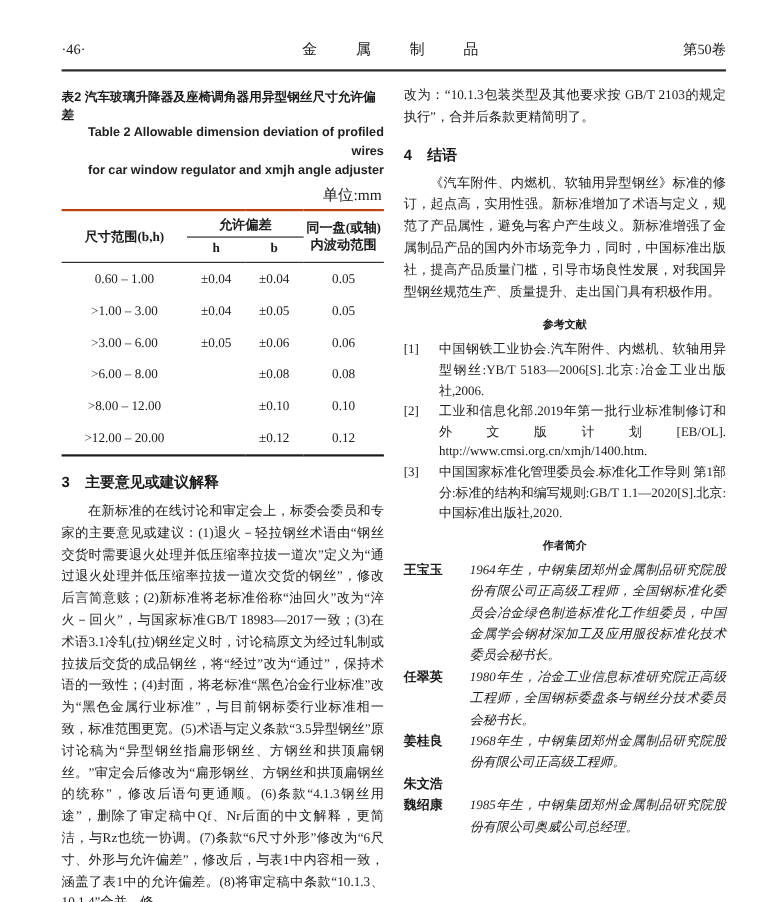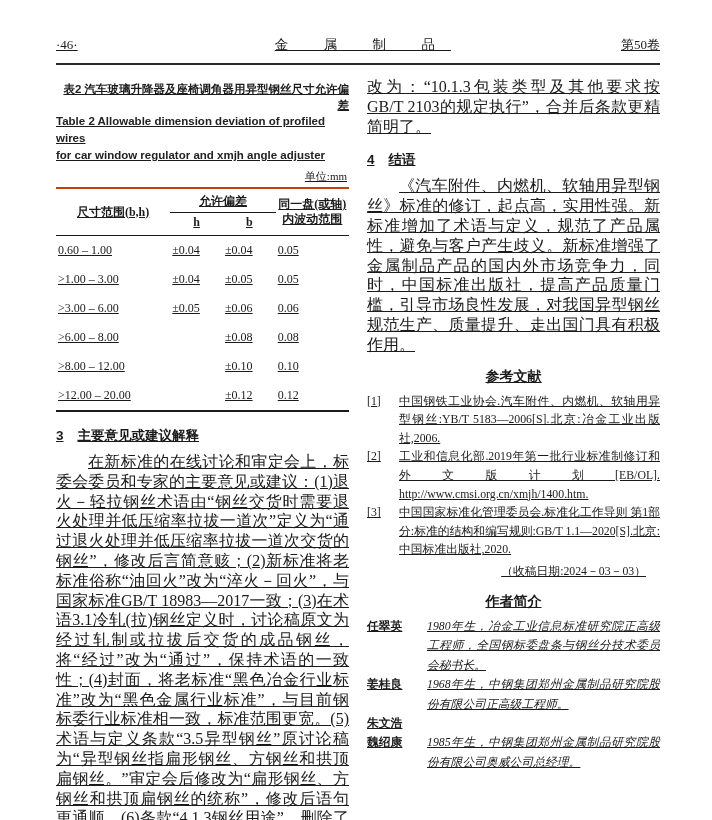--- a/index.html
+++ b/index.html
@@ -5,66 +5,65 @@
   html,body{margin:0;padding:0;background:#ffffff;}
   .page{
     position:relative;
     width:712px;height:820px;
     box-sizing:border-box;
     background:#ffffff;
     padding:36px 52px 8px 56px;
     font-family:"Liberation Serif","DejaVu Serif",serif;
     color:#1b1b1b;
     overflow:hidden;
-    text-decoration:underline;
   }
   
   .page-header{
     display:flex;justify-content:space-between;align-items:baseline;
     font-size:13px;padding-bottom:9px;border-bottom:2px solid #2a2a2a;
   }
   .journal-title{letter-spacing:16px;font-size:13.5px;margin-left:27px;}
   
   .columns{display:flex;gap:18px;margin-top:12px;}
   .col{width:0;flex:1 1 50%;}
   
   .table-caption-zh{
     font-family:"Liberation Sans","DejaVu Sans",sans-serif;
-    font-weight:bold;font-size:11.5px;text-align:right;margin-top:4px;line-height:16px;
+    font-weight:bold;font-size:11.5px;text-align:left;margin-top:4px;line-height:16px;
   }
   .table-caption-en{
     font-family:"Liberation Sans","DejaVu Sans",sans-serif;
-    font-weight:bold;font-size:11.5px;text-align:left;line-height:17px;color:#222;
-  }
-  .table-unit{font-size:11px;text-align:right;margin:5px 2px 3px 0;}
+    font-weight:bold;font-size:11.5px;text-align:right;line-height:17px;color:#222;
+  }
+  .table-unit{font-size:14px;text-align:right;margin:5px 2px 3px 0;}
   table.dev-table{
     width:100%;border-collapse:collapse;font-size:12px;
     border-top:2px solid #c2410c;border-bottom:2px solid #1b1b1b;
   }
   .dev-table th{font-weight:bold;text-align:center;vertical-align:middle;line-height:15px;}
   .dev-table th.th-range{width:39%;border-bottom:1.2px solid #1b1b1b;font-weight:bold;}
   .dev-table th.th-dev{border-bottom:1.2px solid #1b1b1b;padding:5px 4px 3px;}
   .dev-table th.th-h,.dev-table th.th-b{width:18%;border-bottom:1.2px solid #1b1b1b;padding:2px 0 5px;}
   .dev-table th.th-fluct{width:25%;border-bottom:1.2px solid #1b1b1b;padding:5px 0;margin-left:28px;}
-  .dev-table td{text-align:left;padding:7px 2px;}
+  .dev-table td{text-align:center;padding:7px 2px;}
   
   .section-heading{
     display:flex;align-items:baseline;
     font-family:"Liberation Sans","DejaVu Sans",sans-serif;
     font-weight:bold;font-size:13.5px;margin:15px 0 7px;
   }
   .section-heading .sec-num{margin-right:14px;}
   .body-text{
-    font-size:16px;line-height:19.8px;text-align:justify;margin:0;
+    font-size:12px;line-height:19.8px;text-align:justify;margin:0;
   }
   .body-text.indent{text-indent:2em;}
   
   .center-heading{
     font-family:"Liberation Sans","DejaVu Sans",sans-serif;
-    font-weight:bold;font-size:14px;text-align:center;margin:13px 0 6px;
+    font-weight:bold;font-size:10px;text-align:center;margin:13px 0 6px;
   }
   .ref-item{display:flex;font-size:11.8px;line-height:18.6px;}
   .ref-label{flex:none;width:24px;}
   .ref-text{flex:1;text-align:justify;padding-left:8px;}
   .received-date{font-size:11.8px;text-align:right;padding-right:14px;margin:5px 0 8px;}
   .author-item{display:flex;font-size:11.8px;line-height:19.4px;}
   .author-name{
     flex:none;width:48px;margin-right:12px;
     font-family:"Liberation Sans","DejaVu Sans",sans-serif;font-weight:bold;
   }
@@ -171,25 +170,28 @@
           <div class="ref-item">
             <span class="ref-label">[2]</span>
             <span class="ref-text">工业和信息化部.2019年第一批行业标准制修订和外文版计划[EB/OL]. http://www.cmsi.org.cn/xmjh/1400.htm.</span>
           </div>
           <div class="ref-item">
             <span class="ref-label">[3]</span>
             <span class="ref-text">中国国家标准化管理委员会.标准化工作导则 第1部分:标准的结构和编写规则:GB/T 1.1—2020[S].北京:中国标准出版社,2020.</span>
           </div>
         </div>
 
-      <div class="received-date">（收稿日期:2024－03－03）</div>
 
       <div class="center-heading">作者简介</div>
       <div id="authors-list">
           <div class="author-item">
+            <span class="author-name">王宝玉</span>
+            <span class="author-bio">1964年生，中钢集团郑州金属制品研究院股份有限公司正高级工程师，全国钢标准化委员会冶金绿色制造标准化工作组委员，中国金属学会钢材深加工及应用服役标准化技术委员会秘书长。</span>
+          </div>
+          <div class="author-item">
             <span class="author-name">任翠英</span>
             <span class="author-bio">1980年生，冶金工业信息标准研究院正高级工程师，全国钢标委盘条与钢丝分技术委员会秘书长。</span>
           </div>
           <div class="author-item">
             <span class="author-name">姜桂良</span>
             <span class="author-bio">1968年生，中钢集团郑州金属制品研究院股份有限公司正高级工程师。</span>
           </div>
           <div class="author-item">
             <span class="author-name">朱文浩</span>
           </div>

